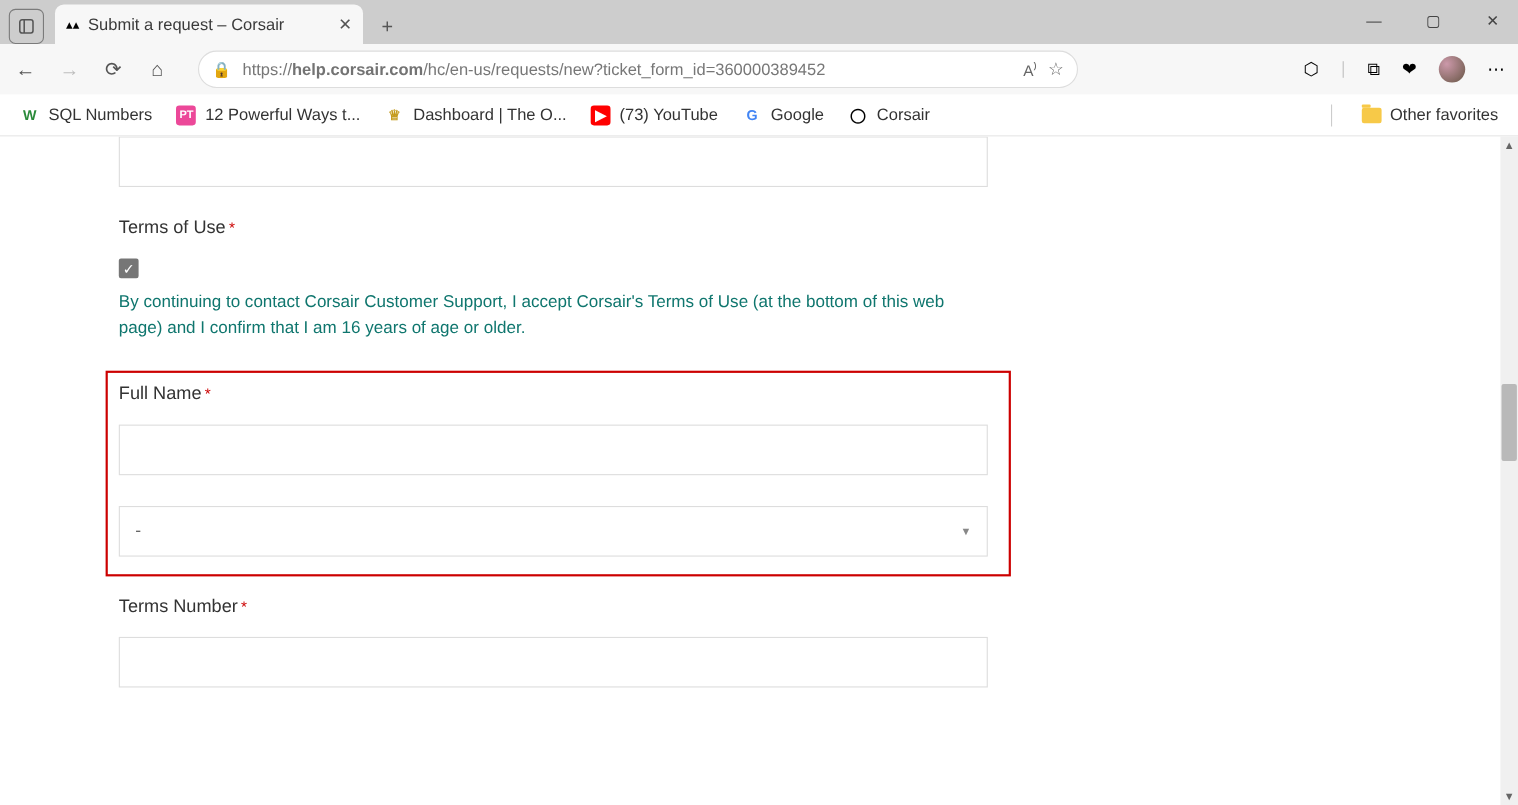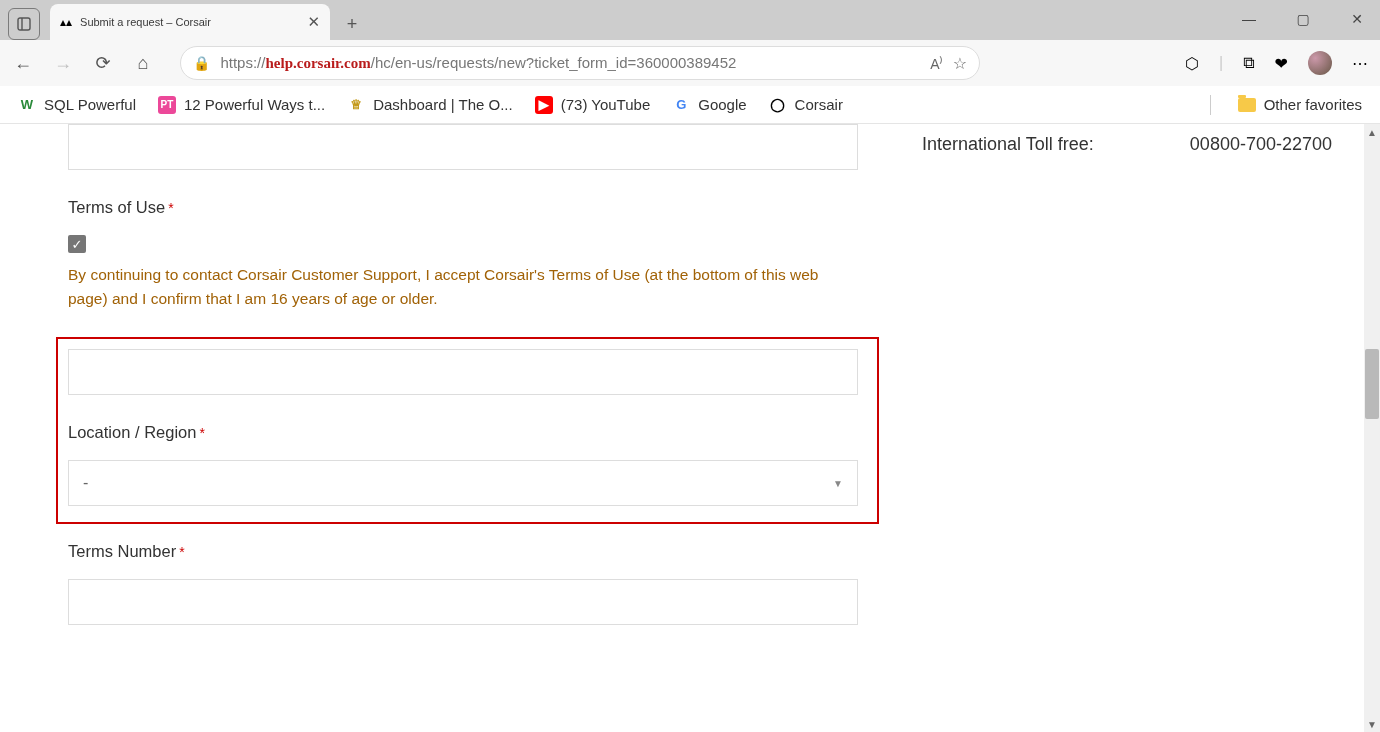--- a/index.html
+++ b/index.html
@@ -5,56 +5,56 @@
     * { box-sizing: border-box; margin: 0; padding: 0; }
     html, body { width: 1380px; height: 732px; font-family: "Segoe UI", Arial, sans-serif; background: #fff; overflow: hidden; }
     
     
     .browser-top { height: 124px; position: relative; }
     
     .tab-strip   { height: 40px; background: #cdcdcd; display: flex; align-items: flex-end; }
     .sys-icon    { width: 32px; height: 32px; margin: 4px 10px 0 8px; border:1px solid #7b7b7b; border-radius:6px; display:flex; align-items:center; justify-content:center; }
     .tab         { width: 280px; height: 36px; background:#f7f7f7; border-top-left-radius:8px; border-top-right-radius:8px;
                    display:flex; align-items:center; padding:0 10px; gap:8px; margin-top:4px;}
-    .tab-title   { flex:1; font-size:11px; color:#3a3a3a; white-space:nowrap; overflow:hidden; text-overflow:ellipsis;}
+    .tab-title   { flex:1; font-size:15px; color:#3a3a3a; white-space:nowrap; overflow:hidden; text-overflow:ellipsis;}
     .tab-close   { font-size:15px; color:#555;}
     .new-tab     { width:32px; height:32px; display:flex; align-items:center; justify-content:center; font-size:18px; color:#555; margin-left:6px;}
     
     .win-ctrls   { position:absolute; right:8px; top:4px; display:flex; gap:24px; font-size:14px; color:#444;}
     .win-ctrls span { width:30px; height:30px; display:flex; align-items:center; justify-content:center;}
     
     .nav-row     { height: 46px; background:#f7f7f7; display:flex; align-items:center; padding:0 12px; gap:18px; }
     .nav-row .icon { width:22px; height:22px; display:flex; align-items:center; justify-content:center; color:#555; font-size:18px;}
     .addr-bar    { flex:1; max-width:800px; height:34px; background:#fff; border:1px solid #ddd; border-radius:18px;
                    display:flex; align-items:center; padding:0 12px; gap:10px; font-size:15px; color:#777; margin-left:8px;}
     .addr-bar .url { flex:1; white-space:nowrap; overflow:hidden; }
-    .addr-bar .url b { color:#b91c1c; font-weight:600;font-family:Liberation Serif, serif;}
+    .addr-bar .url b { color:#737373; font-weight:600;}
     .nav-right   { display:flex; align-items:center; gap:20px; margin-left:auto;}
     .avatar      { width:24px; height:24px; border-radius:50%; background:radial-gradient(circle at 30% 30%,#c9a,#654);}    
     
     .bm-row      { height:38px; background:#fff; border-bottom:1px solid #e5e5e5; display:flex; align-items:center;
                    padding:0 18px; gap:22px; font-size:15px; color:#333;}
     .bm          { display:flex; align-items:center; gap:8px; white-space:nowrap;}
     .bm-ico      { width:18px; height:18px; display:flex; align-items:center; justify-content:center; font-size:13px; font-weight:700; border-radius:3px;}
     .bm-right    { margin-left:auto; display:flex; align-items:center; gap:27px;}
     .sep         { width:1px; height:20px; background:#ccc;}
     .folder-icon { width:18px; height:14px; background:#f7c948; border-radius:2px; position:relative;}
     .folder-icon::before{content:"";position:absolute;top:-3px;left:0;width:8px;height:3px;background:#f7c948;border-radius:1px;}
     
     
     .page        { height: calc(732px - 124px); display:flex; position:relative; }
-    .scroll-area { flex:1; padding-left:68px; padding-top:0; overflow:hidden;}
+    .scroll-area { flex:1; padding-left:108px; padding-top:0; overflow:hidden;}
     
     .form        { width: 790px; font-size:16px; color:#333;}
     .input-box   { width:790px; height:46px; border:1px solid #ddd; background:#fff; margin-bottom:12px;}
     .field-group { margin-top:28px; }
     .field-label { font-size:16.5px; color:#333; margin-bottom:18px;}
     .req::after  { content:"*"; color:#cc0000; margin-left:3px; font-size:14px;}
     .checkbox    { width:18px; height:18px; background:#767676; border-radius:2px; display:flex; align-items:center; justify-content:center; color:#fff; font-size:13px;}
-    .help-text   { font-size:15.5px; color:#a16207; line-height:1.55; margin-top:10px;}
+    .help-text   { font-size:15.5px; color:#0f766e; line-height:1.55; margin-top:10px;}
     
     .highlight   { border:2.5px solid #cc0000; padding:10px 10px 16px 10px; margin-top:26px; margin-left:-12px; width:823px;}
     .highlight .field-group:first-child{margin-top:0;}
     .dropdown    { width:790px; height:46px; border:1px solid #ddd; display:flex; align-items:center; padding:0 14px; color:#666;}
     .dropdown .dd-text{flex:1;}
     .dd-caret    { font-size:10px; color:#888;}
     
     .sidebar     { position:absolute; right:48px; top:10px; width:410px; font-size:18px; color:#333;}
     .side-row    { display:flex; justify-content:space-between; margin-bottom:12px;}
     
@@ -110,21 +110,21 @@
       <span>⧉</span>
       <span>❤</span>
       <span class="avatar"></span>
       <span>⋯</span>
     </div>
   </div>
 
   <div class="bm-row">
     <div class="bm">
         <span class="bm-ico" style="background: rgb(255, 255, 255); color: rgb(42, 138, 58); font-size: 13px;">W</span>
-        <span>SQL Powerful</span>
+        <span>SQL Numbers</span>
       </div>
     <div class="bm">
         <span class="bm-ico" style="background: #ec4899; color: rgb(255, 255, 255); font-size: 10px;">PT</span>
         <span>12 Powerful Ways t...</span>
       </div>
     <div class="bm">
         <span class="bm-ico" style="background: rgb(255, 255, 255); color: rgb(196, 154, 26); font-size: 13px;">♕</span>
         <span>Dashboard | The O...</span>
       </div>
     <div class="bm">
@@ -157,44 +157,40 @@
       <div class="input-box" style="margin-top:0"></div>
 
       <div class="field-group">
         <div class="field-label req">Terms of Use</div>
         <div class="checkbox">✓</div>
         <div class="help-text" style="max-width:790px">By continuing to contact Corsair Customer Support, I accept Corsair's Terms of Use (at the bottom of this web page) and I confirm that I am 16 years of age or older.</div>
       </div>
 
       <div class="highlight">
         <div class="field-group">
+          <div class="field-label req">Full Name</div>
           <div class="input-box"></div>
         </div>
         <div class="field-group">
-          <div class="field-label req">Location / Region</div>
           <div class="dropdown">
             <span class="dd-text">-</span>
             <span class="dd-caret">▼</span>
           </div>
         </div>
       </div>
 
       <div class="field-group" style="margin-top:18px">
         <div class="field-label req">Terms Number</div>
         <div class="input-box"></div>
       </div>
 
     </div>
   </div>
 
   <div class="sidebar">
-    <div class="side-row">
-      <span>International Toll free:</span>
-      <span>00800-700-22700</span>
-    </div>
   </div>
 
   <div class="vscroll">
     <div class="arrow up">▲</div>
     <div class="thumb"></div>
     <div class="arrow down">▼</div>
   </div>
 </div>
 
 </body></html>

